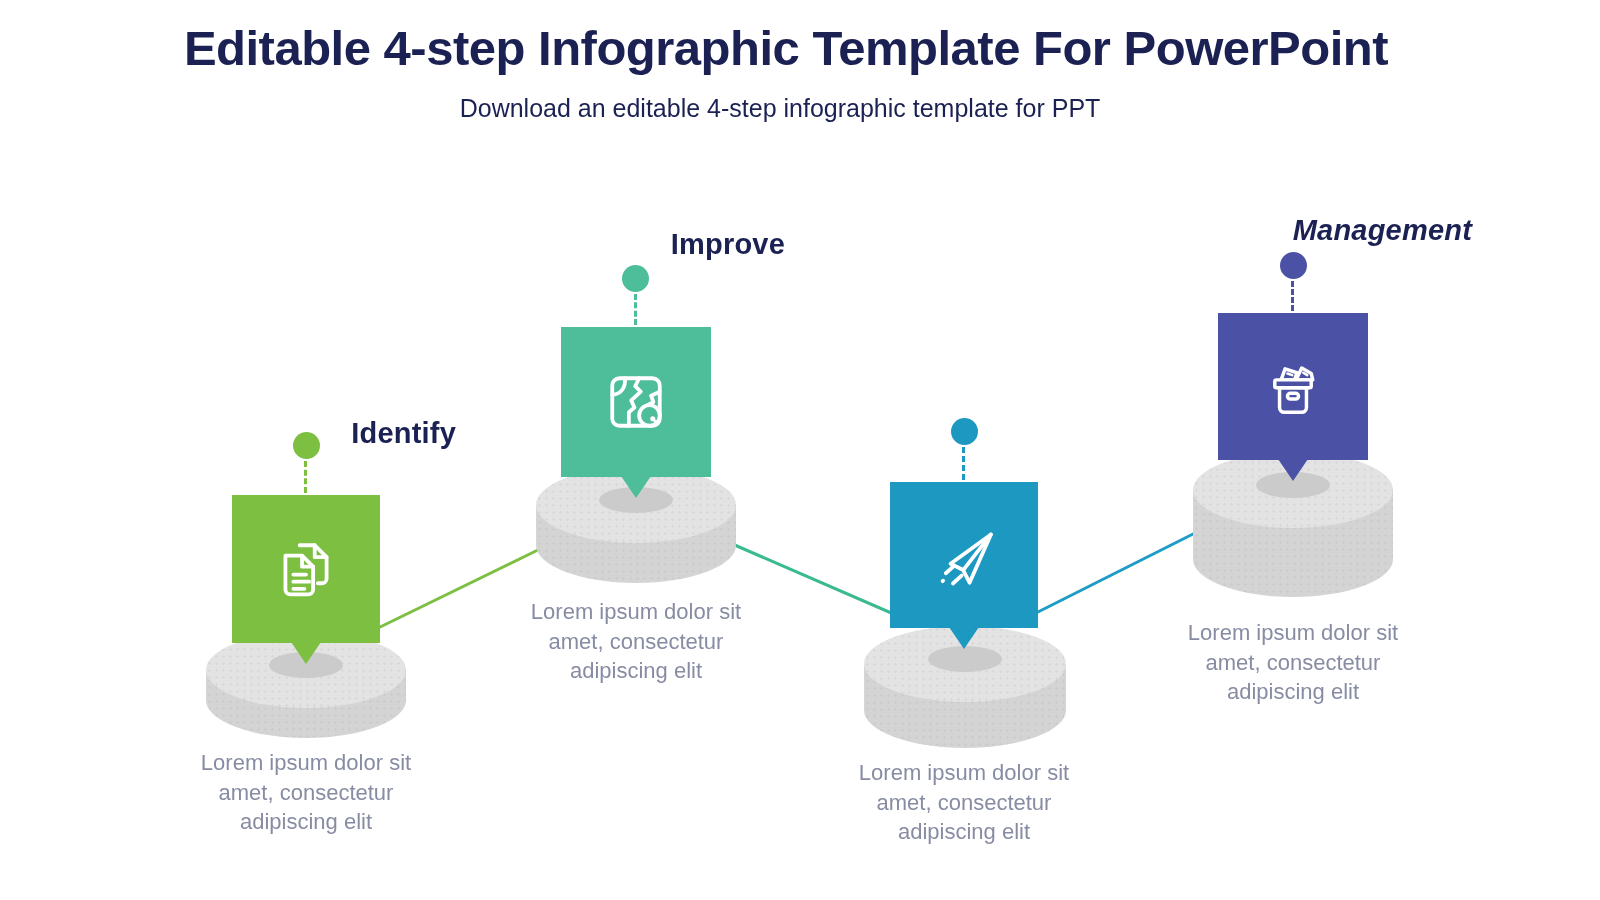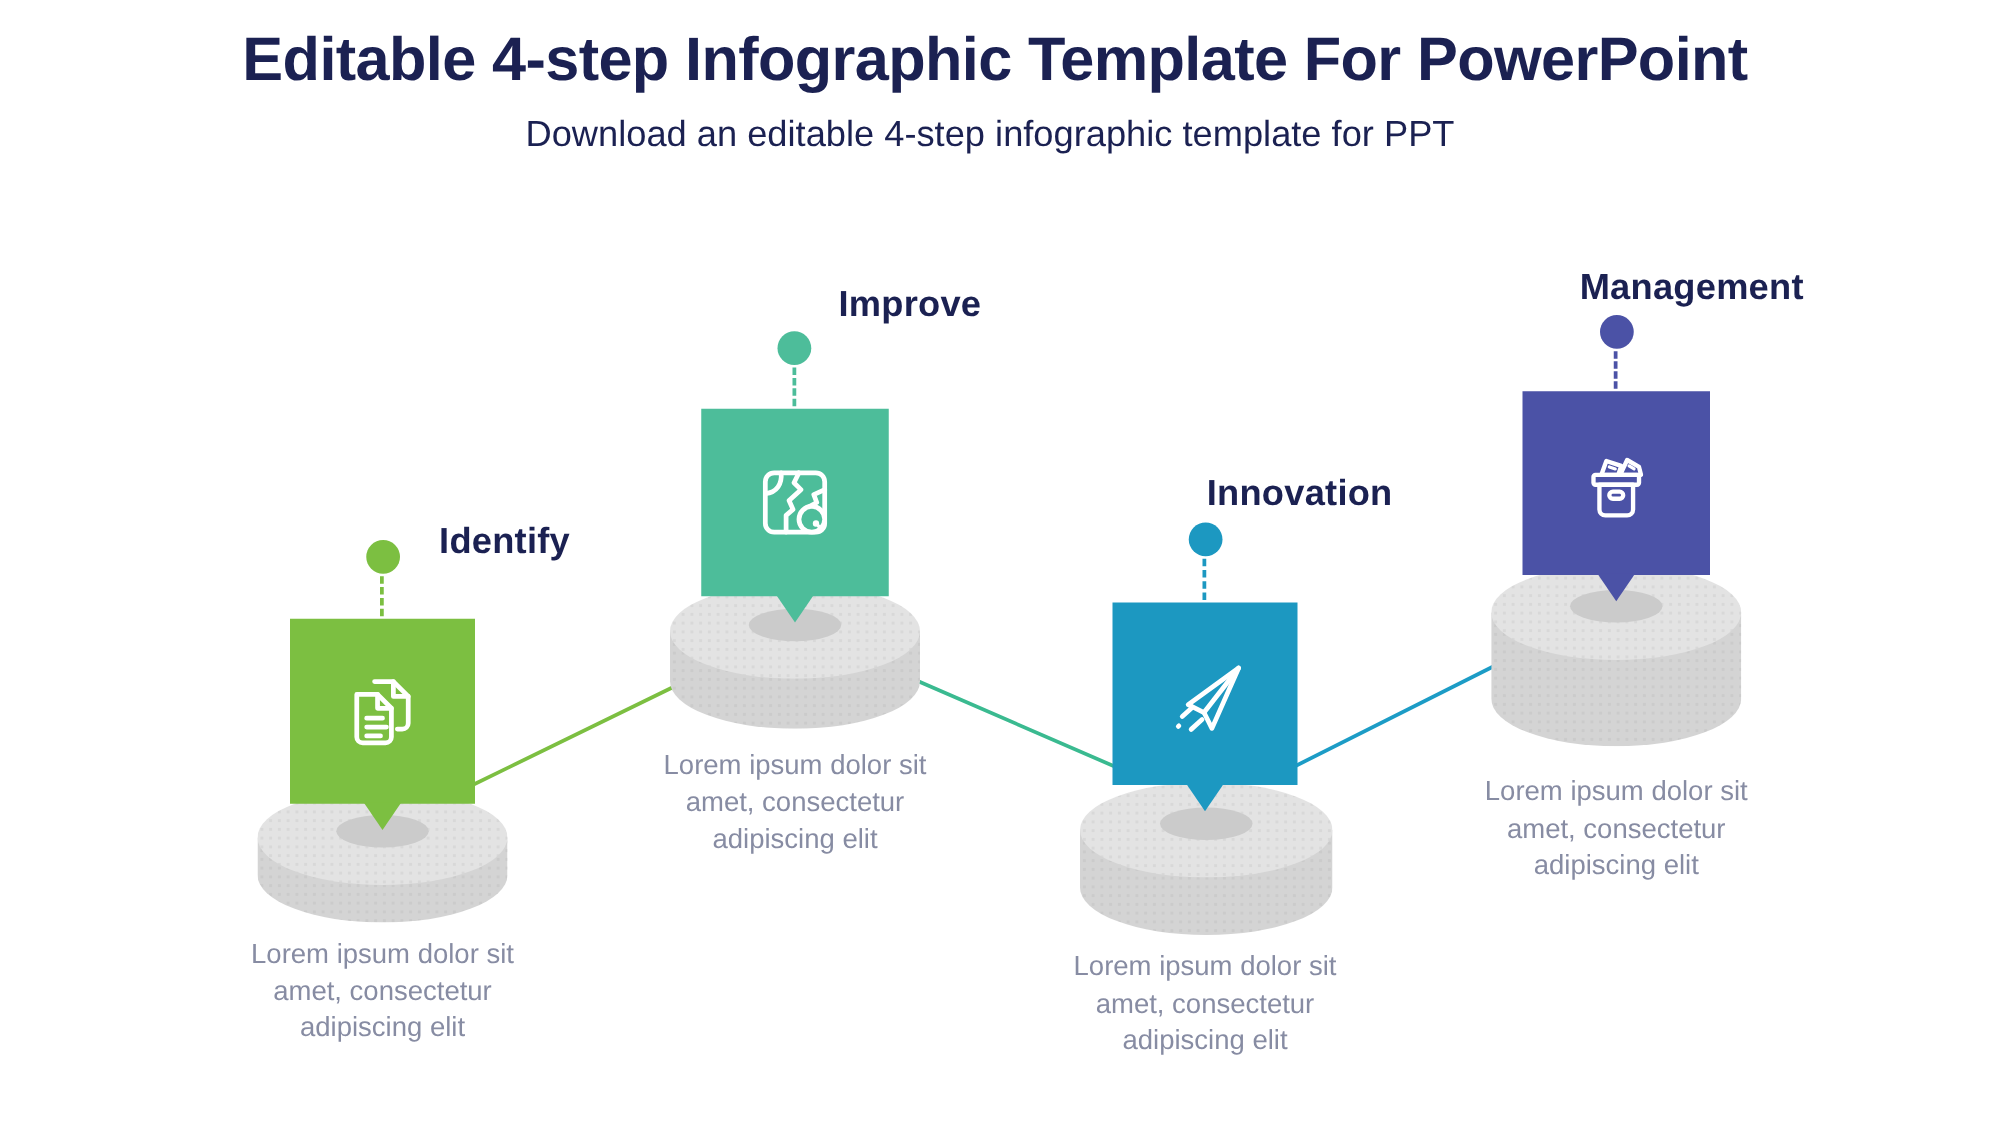--- a/index.html
+++ b/index.html
@@ -3,29 +3,28 @@
 <meta charset="utf-8">
 <style>
   html,body{margin:0;padding:0;background:#fff;}
   .canvas{
     position:relative;width:1600px;height:900px;overflow:hidden;
     background:var(--bg,#fff);
     font-family:"Liberation Sans", sans-serif;
   }
   
   .title{
-    position:absolute;left:16px;top:20px;width:1560px;margin:0;
+    position:absolute;left:6px;top:20px;width:1560px;margin:0;
     text-align:center;font-size:49px;line-height:56px;font-weight:800;
     letter-spacing:-0.5px;color:var(--title-color,#1B2152);
   }
   .subtitle{
     position:absolute;left:0;top:90px;width:1560px;margin:0;
-    text-align:center;font-size:29px;line-height:36px;font-weight:400;
+    text-align:center;font-size:25px;line-height:36px;font-weight:400;
     color:var(--title-color,#1B2152);
-    padding-left:12px;
   }
   
   .lines{position:absolute;left:0;top:0;width:1600px;height:900px;z-index:1;pointer-events:none;}
   
   .cyl{position:absolute;z-index:2;}
   .cyl-top{
     position:absolute;left:0;right:0;top:0;height:76px;border-radius:50%;
     background-color:var(--cyl-top,#E3E3E3);
     background-image:radial-gradient(#d8d8d8 1.1px, transparent 1.2px);
     background-size:7px 7px;
@@ -84,21 +83,21 @@
   .s3 .circle{left:951px; top:418px;}
   .s3 .dash  {left:962px; top:447px; height:33px;}
   .s3 .label {left:814px; top:379px; width:300px;}
   .s3 .cyl   {left:864px; top:626px; width:202px; height:122px;}
   .s3 .desc  {left:852px; top:758px; width:224px;}
 
   .s4 .box   {left:1218px; top:313px; width:150px; height:147px;}
   .s4 .tail  {left:1278px; top:459px;}
   .s4 .circle{left:1280px; top:252px;}
   .s4 .dash  {left:1291px; top:281px; height:30px;}
-  .s4 .label {left:1143px; top:214px; width:300px;}
+  .s4 .label {left:1172px; top:214px; width:300px;font-style:italic;}
   .s4 .cyl   {left:1193px; top:452px; width:200px; height:145px;}
   .s4 .desc  {left:1181px; top:618px; width:224px;}
 </style>
 </head>
 <body>
 
 <div class="canvas" style="--title-color: #1B2152; --body-color: #878CA3; --cyl-top: #E3E3E3; --cyl-side: #D4D4D4; --cyl-hole: #CBCBCB; --bg: #FFFFFF;">
 
   <h1 class="title">Editable 4-step Infographic Template For PowerPoint</h1>
   <p class="subtitle">Download an editable 4-step infographic template for PPT</p>
@@ -154,21 +153,20 @@
     <div class="tail"></div>
     <p class="desc">Lorem ipsum dolor sit amet, consectetur adipiscing elit</p>
   </div>
 
   <div class="step s3" style="--c: #1C98C1;">
     <div class="cyl">
       <div class="cyl-side"></div>
       <div class="cyl-top"></div>
       <div class="cyl-hole"></div>
     </div>
-    <h2 class="label">Innovation</h2>
     <div class="circle"></div>
     <div class="dash"></div>
     <div class="box">
       <svg viewBox="0 0 48 48" fill="none" stroke="#fff" stroke-width="2.4" stroke-linecap="round" stroke-linejoin="round">
         <path d="M41 11L15.5 29.5l8 4 4 8z"></path>
         <path d="M41 11L23.5 33.5"></path>
         <path d="M12.5 35.5l4.5-4M17 42l5.5-5M10.5 40.5l.3-.3"></path>
       </svg>
     </div>
     <div class="tail"></div>

